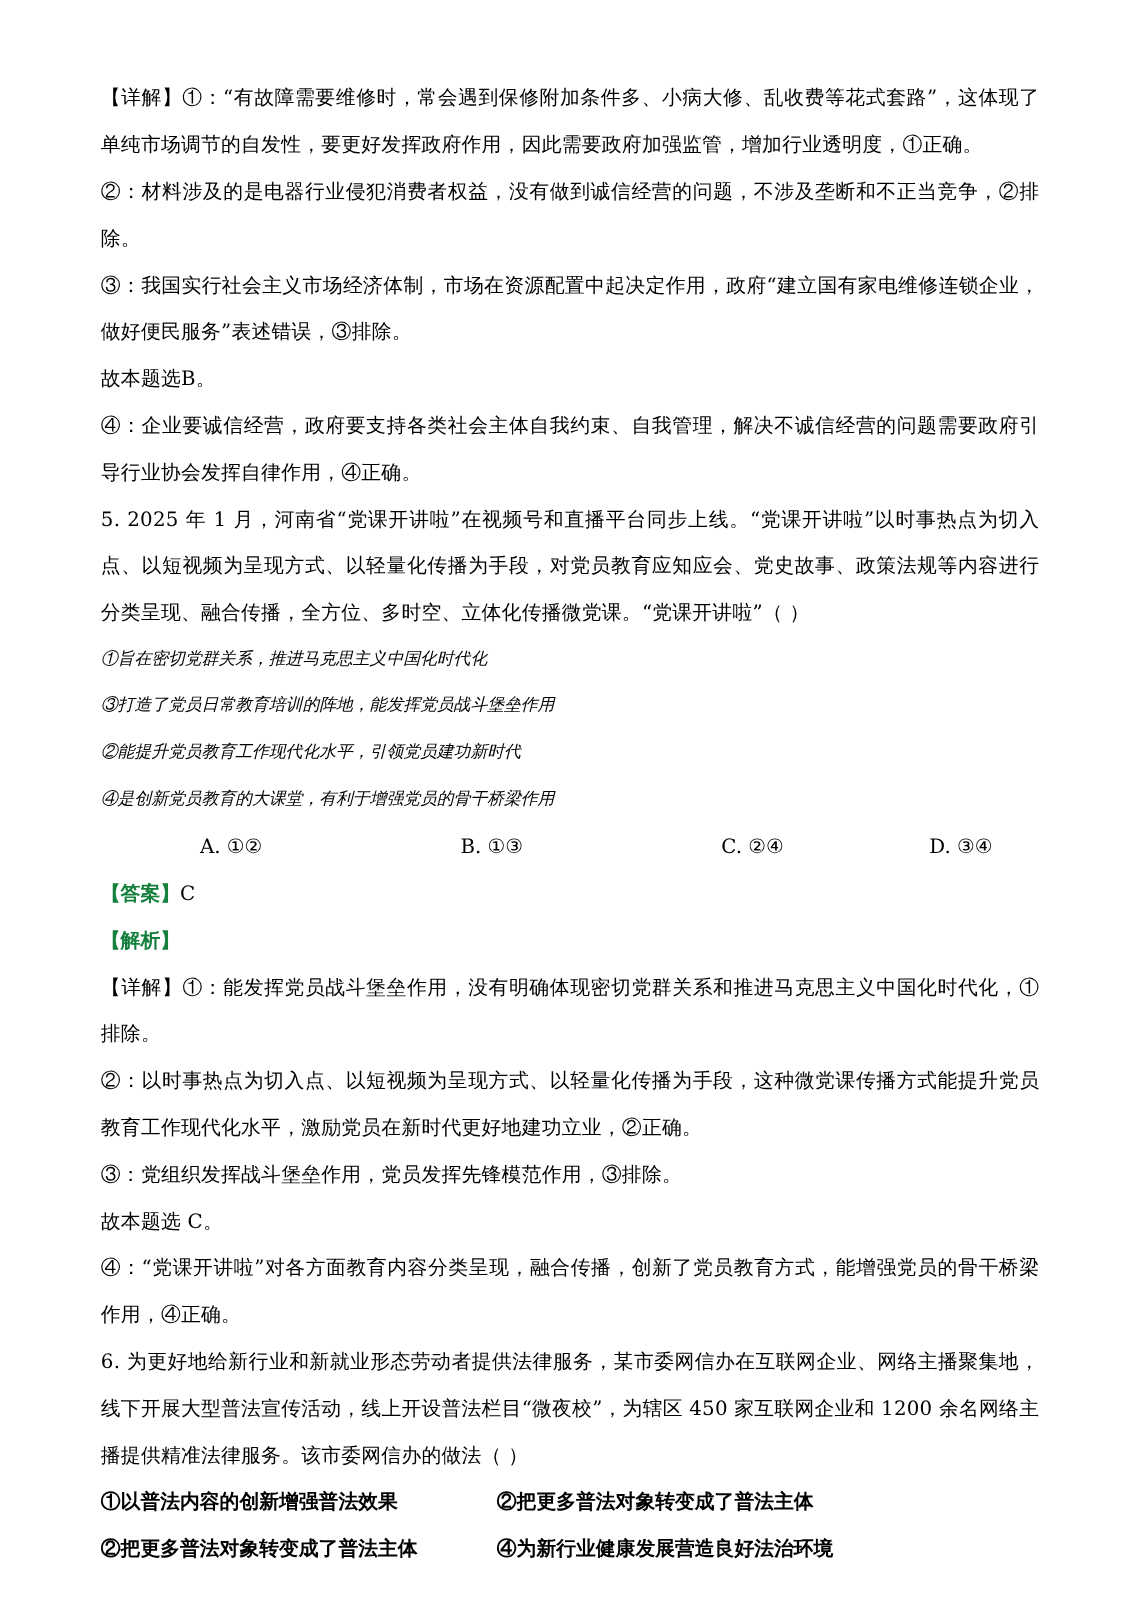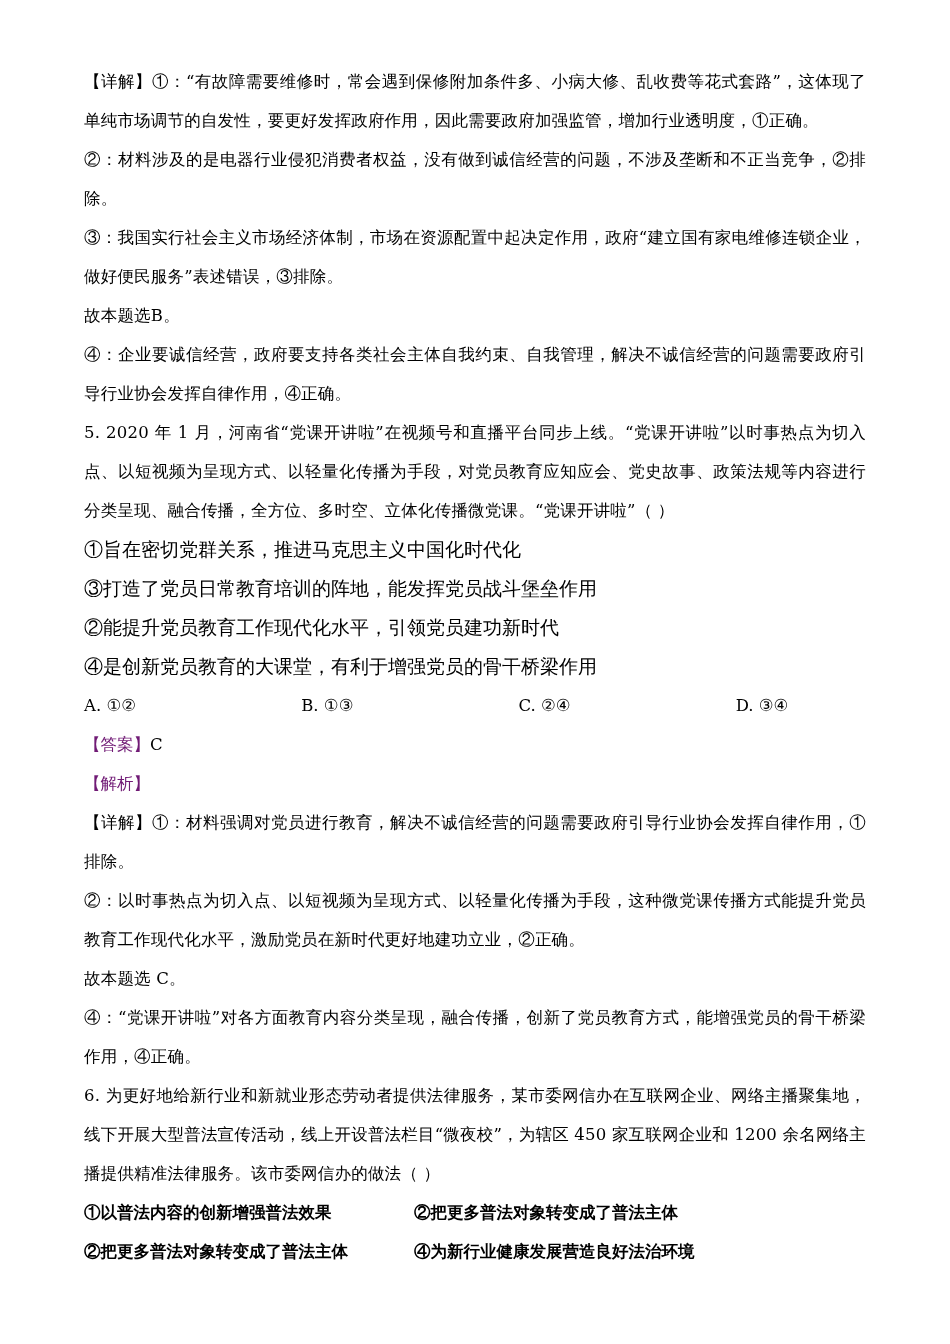--- a/index.html
+++ b/index.html
@@ -23,32 +23,34 @@
   }
   .para {
     font-size: 16.5px;
     line-height: 39px;
     text-align: justify;
     text-justify: inter-ideograph;
     margin: 0;
     letter-spacing: 0.2px;
   }
   .blue {
-    color: #701a75;
+    color: #15803d;
+    font-weight: bold;
   }
   .answer-line {
     font-size: 16.5px;
     line-height: 39px;
     margin: 0;
   }
   .options-row {
     display: flex;
     font-size: 16.5px;
     line-height: 39px;
     margin: 0;
+    text-align: center;
   }
   .options-row .opt {
     display: block;
   }
   .opt-a { width: 250px; }
   .opt-b { width: 250px; }
   .opt-c { width: 250px; }
   .opt-d { width: 150px; }
   .two-col {
     display: flex;
@@ -56,58 +58,60 @@
     line-height: 39px;
     margin: 0;
     font-weight: bold;
   }
   .two-col .col1 { width: 330px; }
   .two-col .col2 { width: 420px; }
   .qnum-block {
     margin-top: 0px;
   }
   .sub-line {
-    font-size: 19px;
+    font-size: 14px;
     line-height: 39px;
     margin: 0;
+    font-style: italic;
   }
 </style>
 </head>
 <body>
 
 <div class="page">
 
   <p class="para">【详解】①：“有故障需要维修时，常会遇到保修附加条件多、小病大修、乱收费等花式套路”，这体现了单纯市场调节的自发性，要更好发挥政府作用，因此需要政府加强监管，增加行业透明度，①正确。</p>
   <p class="para">②：材料涉及的是电器行业侵犯消费者权益，没有做到诚信经营的问题，不涉及垄断和不正当竞争，②排除。</p>
   <p class="para">③：我国实行社会主义市场经济体制，市场在资源配置中起决定作用，政府“建立国有家电维修连锁企业，做好便民服务”表述错误，③排除。</p>
   <p class="para">故本题选B。</p>
   <p class="para">④：企业要诚信经营，政府要支持各类社会主体自我约束、自我管理，解决不诚信经营的问题需要政府引导行业协会发挥自律作用，④正确。</p>
 
-  <p class="para qnum-block">5. 2020 年 1 月，河南省“党课开讲啦”在视频号和直播平台同步上线。“党课开讲啦”以时事热点为切入点、以短视频为呈现方式、以轻量化传播为手段，对党员教育应知应会、党史故事、政策法规等内容进行分类呈现、融合传播，全方位、多时空、立体化传播微党课。“党课开讲啦”（     ）</p>
+  <p class="para qnum-block">5. 2025 年 1 月，河南省“党课开讲啦”在视频号和直播平台同步上线。“党课开讲啦”以时事热点为切入点、以短视频为呈现方式、以轻量化传播为手段，对党员教育应知应会、党史故事、政策法规等内容进行分类呈现、融合传播，全方位、多时空、立体化传播微党课。“党课开讲啦”（     ）</p>
   <p class="sub-line">①旨在密切党群关系，推进马克思主义中国化时代化</p>
   <p class="sub-line">③打造了党员日常教育培训的阵地，能发挥党员战斗堡垒作用</p>
   <p class="sub-line">②能提升党员教育工作现代化水平，引领党员建功新时代</p>
   <p class="sub-line">④是创新党员教育的大课堂，有利于增强党员的骨干桥梁作用</p>
 
   <div class="options-row">
     <span class="opt opt-a">A. ①②</span>
     <span class="opt opt-b">B. ①③</span>
     <span class="opt opt-c">C. ②④</span>
     <span class="opt opt-d">D. ③④</span>
   </div>
 
   <p class="answer-line">
     <span class="blue">【答案】</span><span>C</span>
   </p>
   <p class="answer-line">
     <span class="blue">【解析】</span>
   </p>
 
-  <p class="para">【详解】①：材料强调对党员进行教育，解决不诚信经营的问题需要政府引导行业协会发挥自律作用，①排除。</p>
+  <p class="para">【详解】①：能发挥党员战斗堡垒作用，没有明确体现密切党群关系和推进马克思主义中国化时代化，①排除。</p>
   <p class="para">②：以时事热点为切入点、以短视频为呈现方式、以轻量化传播为手段，这种微党课传播方式能提升党员教育工作现代化水平，激励党员在新时代更好地建功立业，②正确。</p>
+  <p class="para">③：党组织发挥战斗堡垒作用，党员发挥先锋模范作用，③排除。</p>
   <p class="para">故本题选 C。</p>
   <p class="para">④：“党课开讲啦”对各方面教育内容分类呈现，融合传播，创新了党员教育方式，能增强党员的骨干桥梁作用，④正确。</p>
 
   <p class="para qnum-block">6. 为更好地给新行业和新就业形态劳动者提供法律服务，某市委网信办在互联网企业、网络主播聚集地，线下开展大型普法宣传活动，线上开设普法栏目“微夜校”，为辖区 450 家互联网企业和 1200 余名网络主播提供精准法律服务。该市委网信办的做法（     ）</p>
 
   <div class="two-col">
     <span class="col1">①以普法内容的创新增强普法效果</span>
     <span class="col2">②把更多普法对象转变成了普法主体</span>
   </div>
   <div class="two-col">

